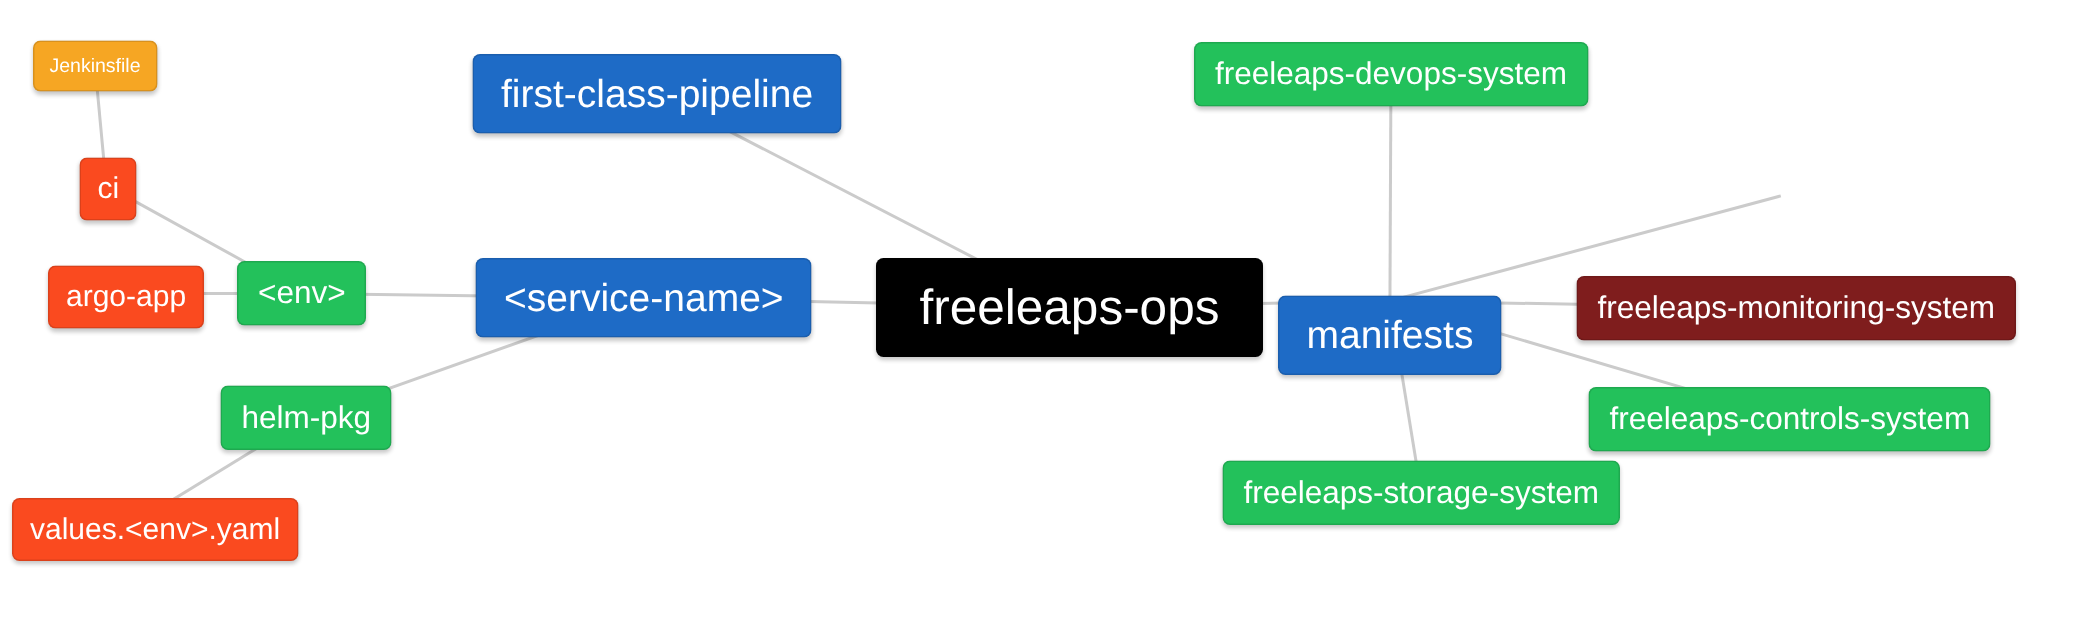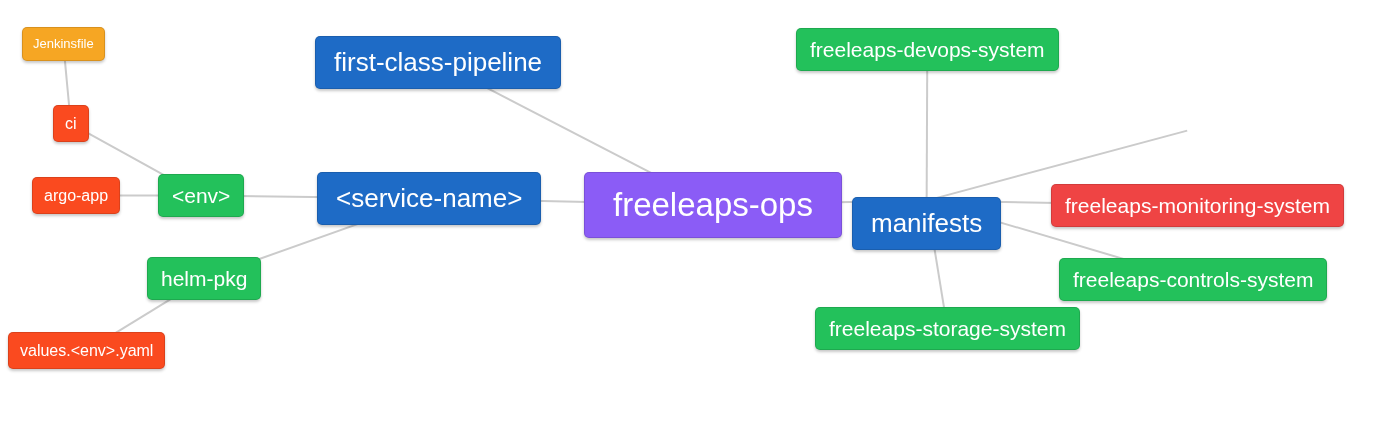--- a/index.html
+++ b/index.html
@@ -26,21 +26,21 @@
     text-align: center;
     border-radius: 5px;
     border: 1px solid rgba(0,0,0,0.12);
     box-shadow: 0 2px 3px rgba(0,0,0,0.22);
     cursor: pointer;
     line-height: 1.2;
   }
   .lv-root { font-size: 33px; padding: 12px 28px; }
   .lv-1    { font-size: 26px; padding: 10px 18px; }
   .lv-2    { font-size: 21px; padding: 8px 13px;  }
-  .lv-3    { font-size: 16px; padding: 8px 11px;  }
+  .lv-3    { font-size: 20px; padding: 8px 11px;  }
   .lv-4    { font-size: 13px; padding: 8px 10px;  }
 </style>
 </head>
 <body>
 
 <div class="canvas">
 
   <svg class="edge-layer" width="1390" height="421" viewBox="0 0 1390 421">
       <line x1="712.9765625" y1="204.796875" x2="438.0390625" y2="62.59375" stroke="#cbcbcb" stroke-width="2"></line>
       <line x1="712.9765625" y1="204.796875" x2="429.2109375" y2="198.59375" stroke="#cbcbcb" stroke-width="2"></line>
@@ -51,21 +51,21 @@
       <line x1="201.1953125" y1="195.59375" x2="76.0234375" y2="195.59375" stroke="#cbcbcb" stroke-width="2"></line>
       <line x1="70.78125" y1="123.59375" x2="63.3515625" y2="43.796875" stroke="#cbcbcb" stroke-width="2"></line>
       <line x1="204.1875" y1="278.59375" x2="86.703125" y2="350.59375" stroke="#cbcbcb" stroke-width="2"></line>
       <line x1="926.6328125" y1="200.59375" x2="927.3046875" y2="49.59375" stroke="#cbcbcb" stroke-width="2"></line>
       <line x1="926.6328125" y1="200.59375" x2="1187.2109375" y2="130.59375" stroke="#cbcbcb" stroke-width="2"></line>
       <line x1="926.6328125" y1="200.59375" x2="1197.46875" y2="205.59375" stroke="#cbcbcb" stroke-width="2"></line>
       <line x1="926.6328125" y1="200.59375" x2="1193.2109375" y2="279.59375" stroke="#cbcbcb" stroke-width="2"></line>
       <line x1="926.6328125" y1="200.59375" x2="947.46875" y2="328.59375" stroke="#cbcbcb" stroke-width="2"></line>
     </svg>
 
-  <div class="node lv-root" style="left: 584px; top: 172px; background: #8b5cf6;">freeleaps-ops</div>
+  <div class="node lv-root" style="left: 584px; top: 172px; background: #000000;">freeleaps-ops</div>
 
   <div class="node lv-1" style="left: 315px; top: 36px; background: rgb(30, 107, 198);">first-class-pipeline</div>
 
   <div class="node lv-1" style="left: 317px; top: 172px; background: rgb(30, 107, 198);">&lt;service-name&gt;</div>
 
   <div class="node lv-1" style="left: 852px; top: 174px; background: rgb(30, 107, 198); margin-top: 23px;">manifests</div>
 
   <div class="node lv-2" style="left: 158px; top: 174px; background: rgb(35, 193, 91);">&lt;env&gt;</div>
 
   <div class="node lv-2" style="left: 147px; top: 257px; background: rgb(35, 193, 91);">helm-pkg</div>
@@ -74,19 +74,19 @@
 
   <div class="node lv-3" style="left: 32px; top: 177px; background: rgb(250, 74, 31);">argo-app</div>
 
   <div class="node lv-4" style="left: 22px; top: 27px; background: rgb(246, 166, 35);">Jenkinsfile</div>
 
   <div class="node lv-3" style="left: 8px; top: 332px; background: rgb(250, 74, 31); text-align: right;">values.&lt;env&gt;.yaml</div>
 
   <div class="node lv-2" style="left: 796px; top: 28px; background: rgb(35, 193, 91);">freeleaps-devops-system</div>
 
 
-  <div class="node lv-2" style="left: 1051px; top: 184px; background: #ef4444;">freeleaps-monitoring-system</div>
+  <div class="node lv-2" style="left: 1051px; top: 184px; background: #7f1d1d;">freeleaps-monitoring-system</div>
 
   <div class="node lv-2" style="left: 1059px; top: 258px; background: rgb(35, 193, 91);">freeleaps-controls-system</div>
 
   <div class="node lv-2" style="left: 815px; top: 307px; background: rgb(35, 193, 91);">freeleaps-storage-system</div>
 
 </div>
 
 </body></html>

